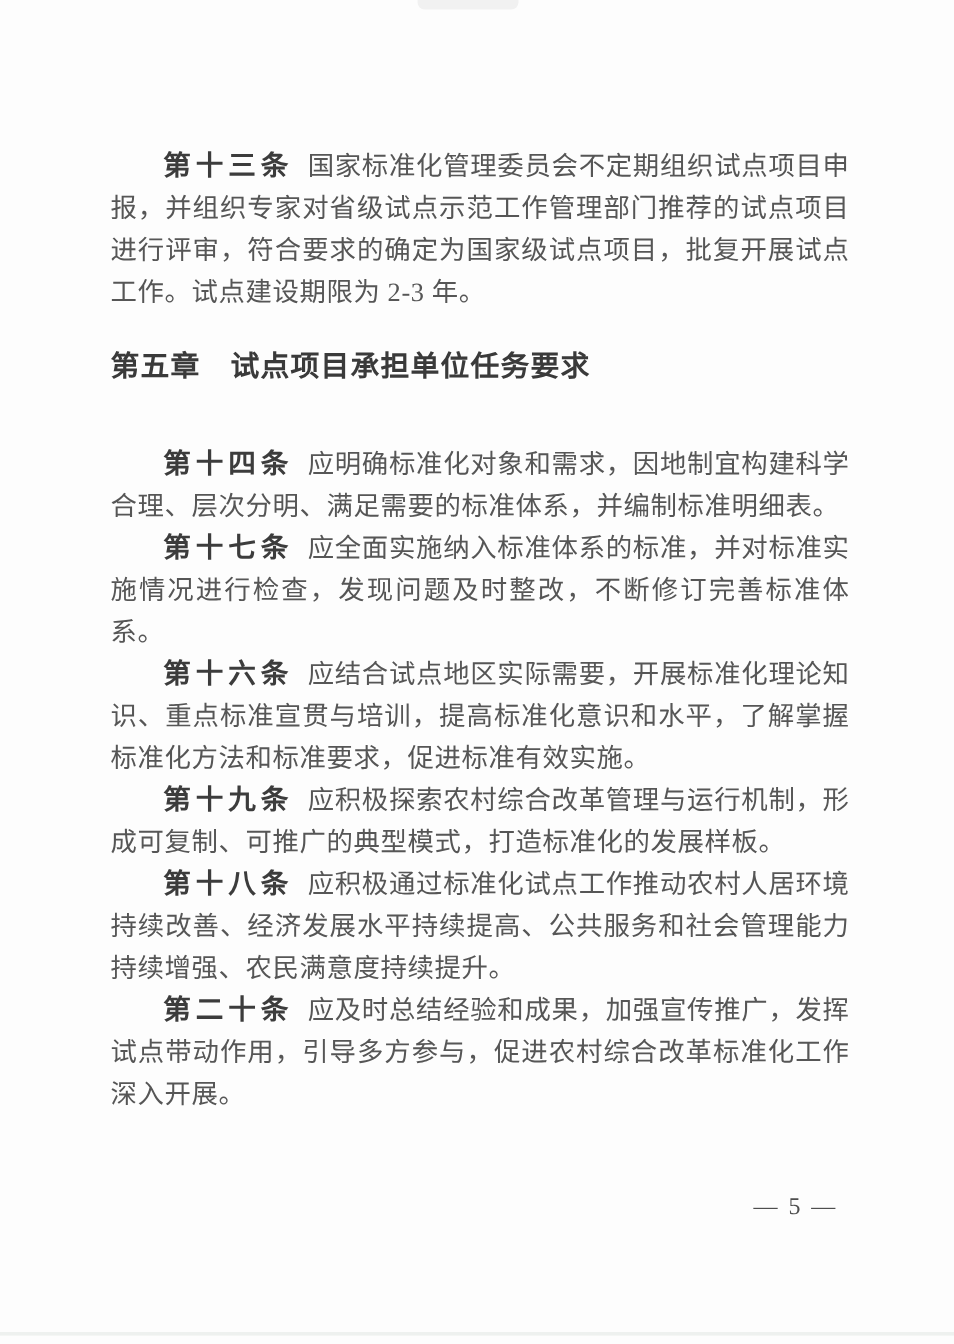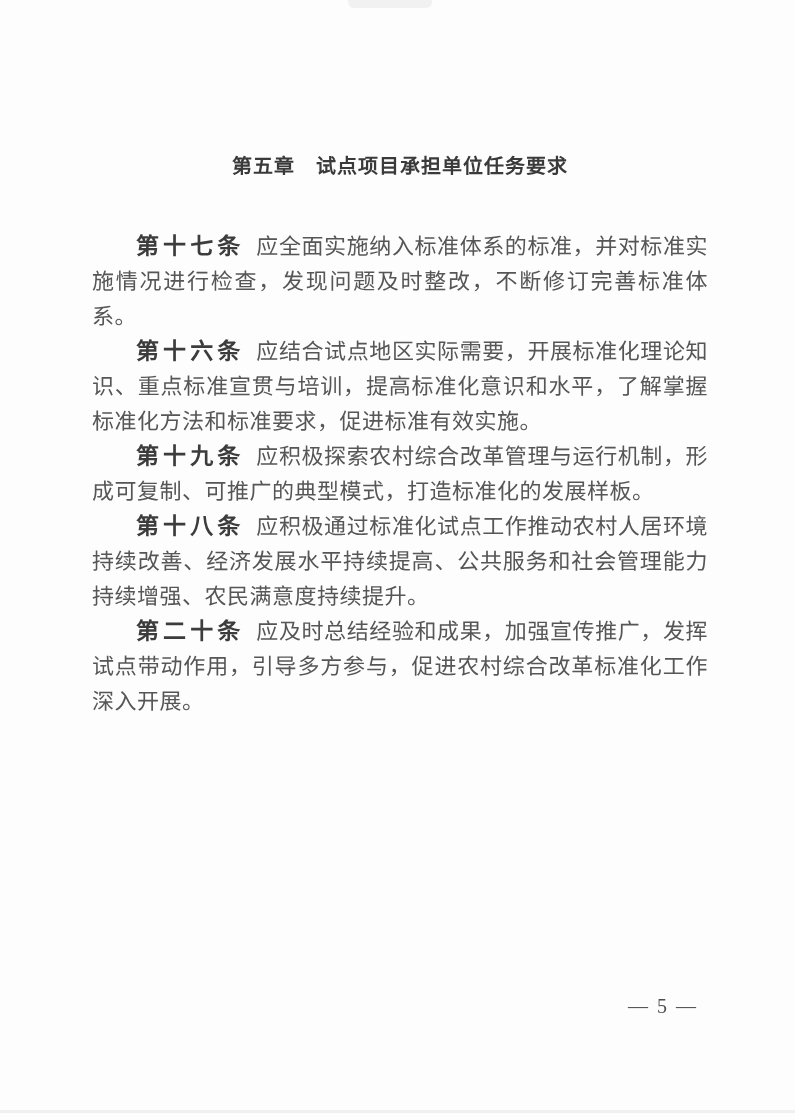--- a/index.html
+++ b/index.html
@@ -55,25 +55,24 @@
   .article-label {
     font-weight: bold;
     color: #3c3c3c;
     font-size: 23px;
     letter-spacing: 4px;
     margin-right: 12px;
   }
   h2.chapter-heading {
     margin: 28px 0 46px 0;
     font-family: "Liberation Sans", "DejaVu Sans", sans-serif;
-    font-size: 20px;
+    font-size: 24px;
     line-height: 34px;
     font-weight: bold;
     color: #3a3a3a;
-    text-align: center;
     letter-spacing: 1px;
   }
   .page-number {
     position: absolute;
     left: 628px;
     top: 995px;
     font-size: 20px;
     color: #4e4e4e;
     letter-spacing: 2px;
     white-space: nowrap;
@@ -81,23 +80,25 @@
 </style>
 </head>
 <body>
 
 <div class="page">
 
   <div class="scan-smudge-top"></div>
 
   <div class="content">
 
+    <p class="article"><span class="article-label">第十三条</span><span>国家标准化管理委员会不定期组织试点项目申报，并组织专家对省级试点示范工作管理部门推荐的试点项目进行评审，符合要求的确定为国家级试点项目，批复开展试点工作。试点建设期限为 2-3 年。</span></p>
 
     <h2 class="chapter-heading">第五章　试点项目承担单位任务要求</h2>
 
+    <p class="article"><span class="article-label">第十四条</span><span>应明确标准化对象和需求，因地制宜构建科学合理、层次分明、满足需要的标准体系，并编制标准明细表。</span></p>
 
 
     <p class="article"><span class="article-label">第十七条</span><span>应全面实施纳入标准体系的标准，并对标准实施情况进行检查，发现问题及时整改，不断修订完善标准体系。</span></p>
 
     <p class="article"><span class="article-label">第十六条</span><span>应结合试点地区实际需要，开展标准化理论知识、重点标准宣贯与培训，提高标准化意识和水平，了解掌握标准化方法和标准要求，促进标准有效实施。</span></p>
 
     <p class="article"><span class="article-label">第十九条</span><span>应积极探索农村综合改革管理与运行机制，形成可复制、可推广的典型模式，打造标准化的发展样板。</span></p>
 
     <p class="article"><span class="article-label">第十八条</span><span>应积极通过标准化试点工作推动农村人居环境持续改善、经济发展水平持续提高、公共服务和社会管理能力持续增强、农民满意度持续提升。</span></p>
 

